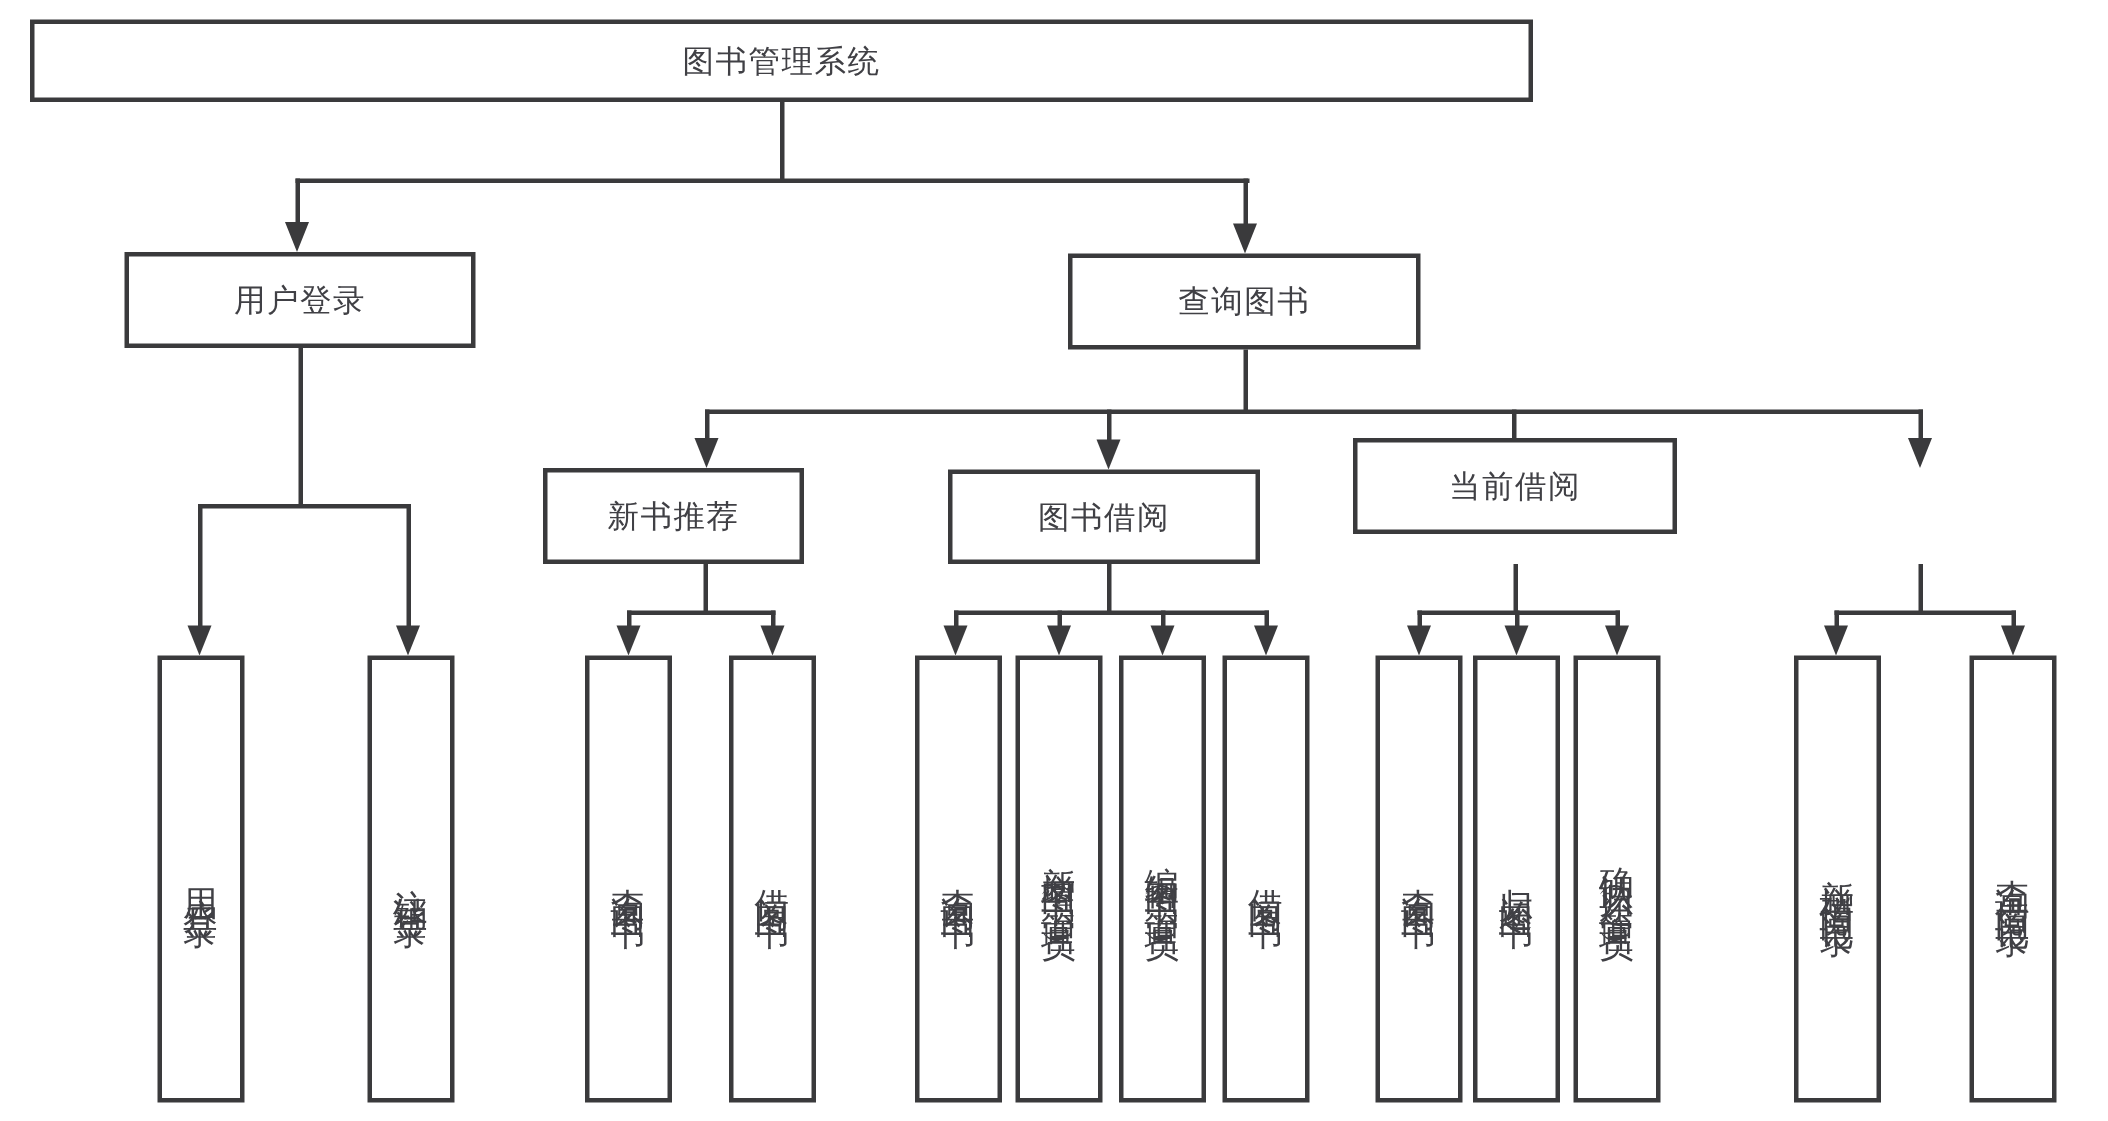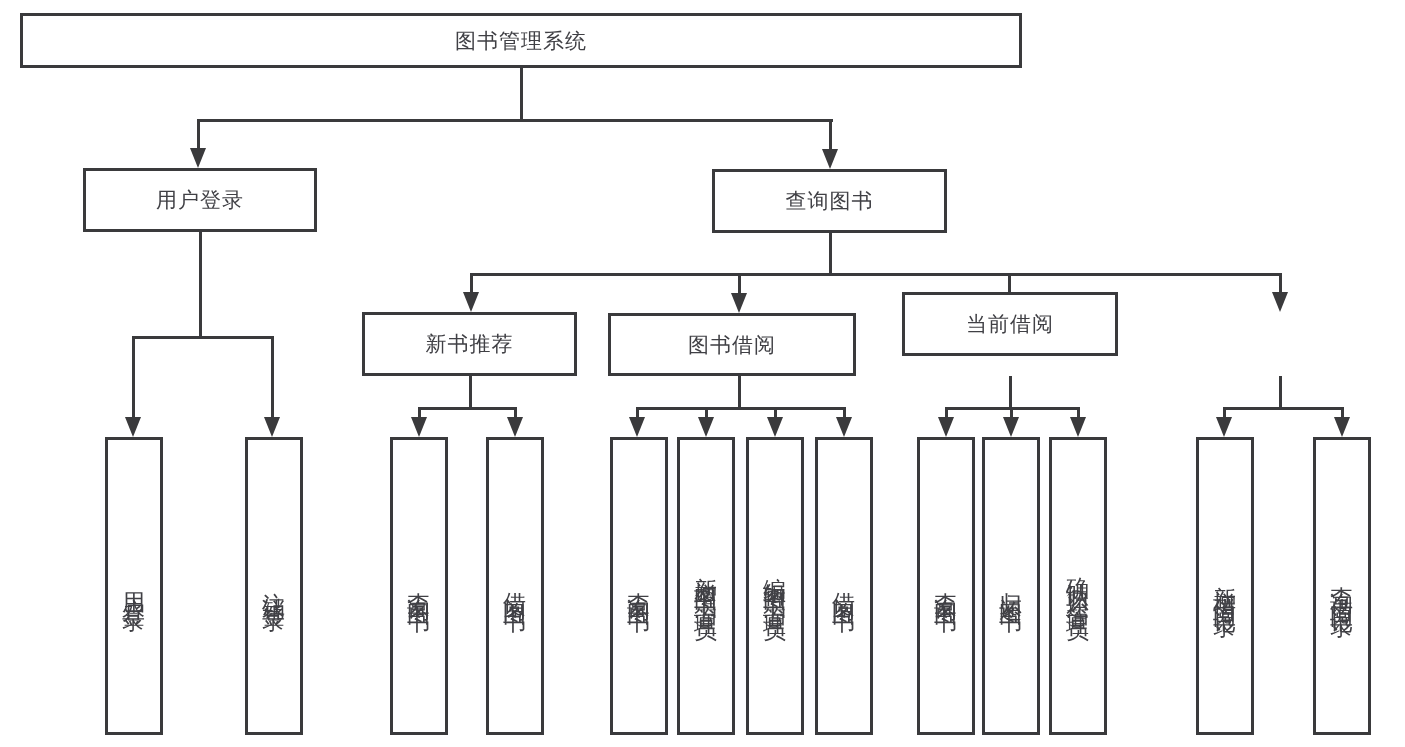--- a/index.html
+++ b/index.html
@@ -69,24 +69,24 @@
   <div class="ln" style="left:470px;top:273px;width:812px;height:3px;"></div>
   <div class="ln" style="left:470px;top:273px;width:3px;height:23px;"></div>
   <div class="ln" style="left:738px;top:273px;width:3px;height:23px;"></div>
   <div class="ln" style="left:1008px;top:273px;width:3px;height:23px;"></div>
   <div class="ln" style="left:1279px;top:273px;width:3px;height:23px;"></div>
   <div class="ah" style="left:463px;top:292px;"></div>
   <div class="ah" style="left:731px;top:293px;"></div>
   <div class="ah" style="left:1001px;top:292px;"></div>
   <div class="ah" style="left:1272px;top:292px;"></div>
 
-  <div class="box" style="left:362px;top:312px;width:215px;height:64px;">
+  <div class="box" style="left:362px;top:312px;width:174px;height:64px;">
     <span>新书推荐</span>
   </div>
-  <div class="box" style="left:608px;top:313px;width:248px;height:63px;">
+  <div class="box" style="left:632px;top:313px;width:208px;height:63px;">
     <span>图书借阅</span>
   </div>
   <div class="box" style="left:902px;top:292px;width:216px;height:64px;">
     <span>当前借阅</span>
   </div>
 
   <div class="ln" style="left:469px;top:376px;width:3px;height:34px;"></div>
   <div class="ln" style="left:418px;top:407px;width:99px;height:3px;"></div>
   <div class="ln" style="left:418px;top:407px;width:3px;height:13px;"></div>
   <div class="ln" style="left:514px;top:407px;width:3px;height:13px;"></div>

